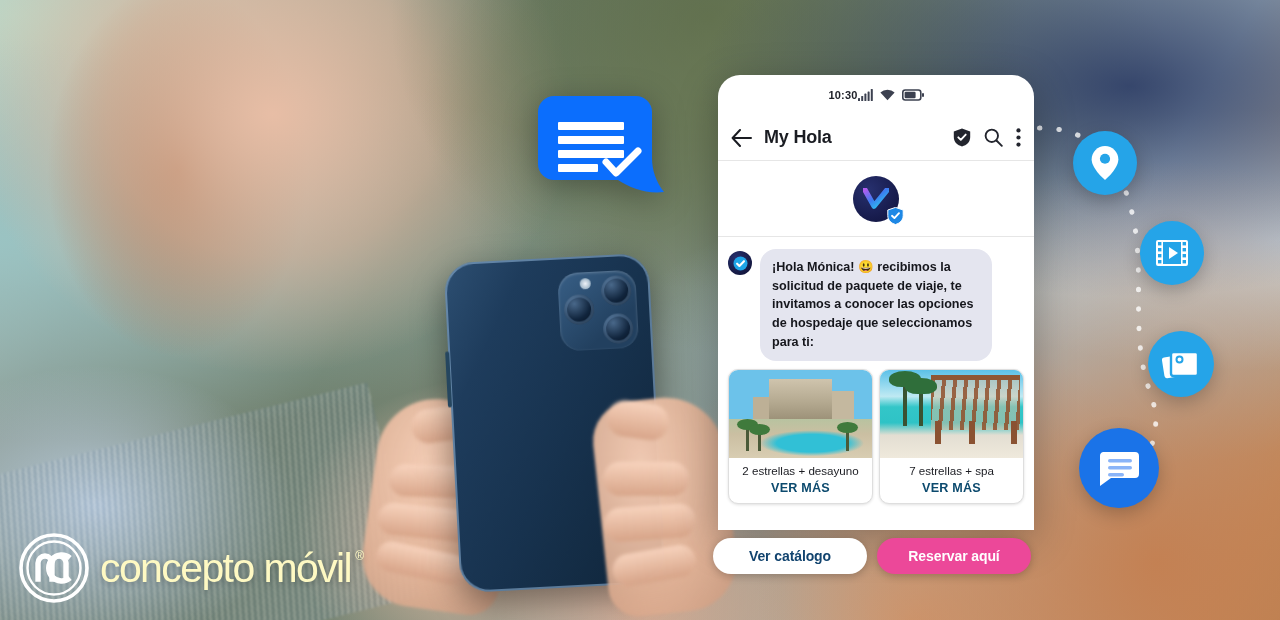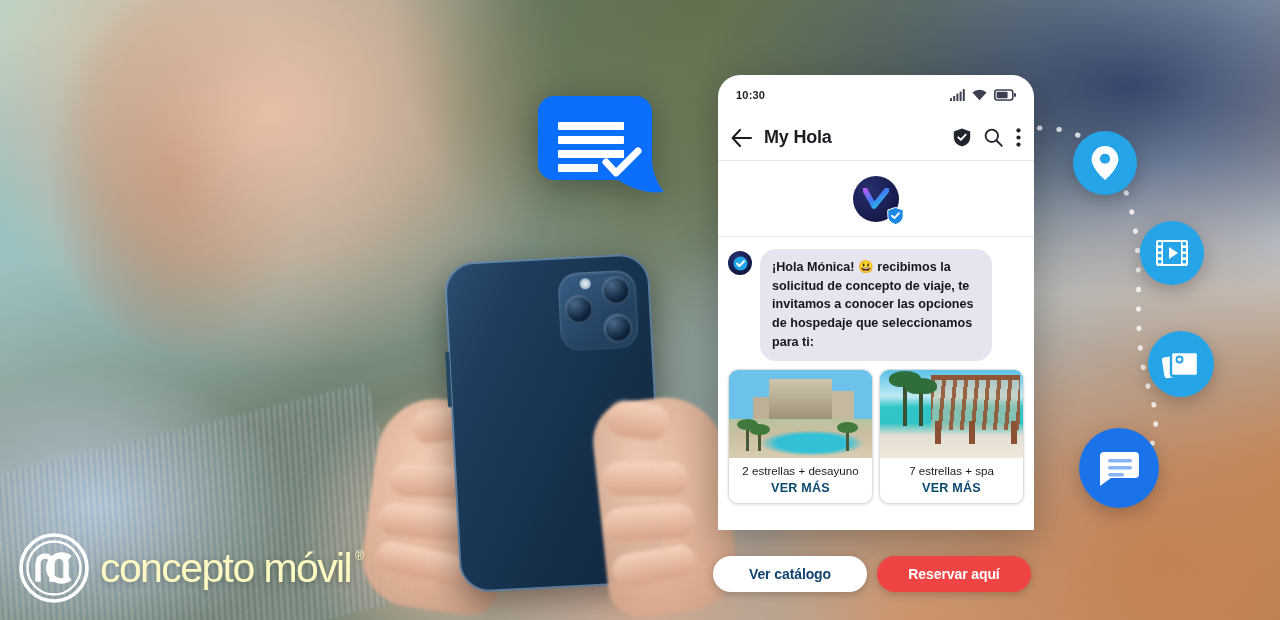--- a/index.html
+++ b/index.html
@@ -149,21 +149,21 @@
     background: #ffffff;
     border-radius: 22px 22px 0 0;
     overflow: hidden;
     box-shadow: 0 10px 40px rgba(0,0,0,0.28);
   }
   .statusbar {
     height: 40px;
     display: flex;
     align-items: center;
     padding: 0 18px;
-    justify-content: space-between;
+    justify-content: center;
   }
   .status-time { font-size: 11px; font-weight: bold; color: #20222a; letter-spacing: 0.2px; }
   .status-right { display: flex; align-items: center; gap: 7px; }
 
   .appbar {
     height: 46px;
     display: flex;
     align-items: center;
     padding: 0 13px;
     gap: 12px;
@@ -301,40 +301,40 @@
   .card-body {
     padding: 6px 4px 8px 4px;
     text-align: center;
   }
   .card-label { font-size: 11.6px; color: #1b1c22; line-height: 1.25; }
   .card-cta   { font-size: 12.6px; font-weight: bold; color: #0c4a6e; margin-top: 2px; letter-spacing: 0.2px; }
 
   
   .cta-row {
     position: absolute;
-    left: 718px; top: 556px;
+    left: 718px; top: 538px;
     width: 308px;
     display: flex;
     gap: 10px;
     justify-content: center;
   }
   .btn {
     border: none;
     border-radius: 20px;
     height: 36px;
     padding: 0 22px;
     font-size: 14px;
     font-weight: bold;
     font-family: "Liberation Sans", sans-serif;
     cursor: pointer;
     letter-spacing: -0.1px;
     box-shadow: 0 2px 8px rgba(0,0,0,0.22);
   }
   .btn-outline { background: #ffffff; color: #12446f; min-width: 154px; }
-  .btn-solid   { background: #ef4444; color: #ffffff; min-width: 154px; }
+  .btn-solid   { background: #ec4899; color: #ffffff; min-width: 154px; }
 
   
   .logo {
     position: absolute;
     left: 18px; bottom: 16px;
     display: flex;
     align-items: center;
     gap: 10px;
   }
   .logo-mark { width: 72px; height: 72px; }
@@ -515,21 +515,21 @@
     </div>
 
     <div class="thread">
       <div class="msg-row">
         <div class="avatar-sm">
           <svg width="15" height="15" viewBox="0 0 15 15">
             <circle cx="7.5" cy="7.5" r="7" fill="#1ea5e8"></circle>
             <path d="M4.1 7.7 L6.4 10 L11 5.2" fill="none" stroke="#fff" stroke-width="2.1" stroke-linecap="round" stroke-linejoin="round"></path>
           </svg>
         </div>
-        <div class="bubble">¡Hola Mónica! 😃  recibimos la solicitud de concepto de viaje,  te invitamos a conocer las opciones de hospedaje que seleccionamos para ti:</div>
+        <div class="bubble">¡Hola Mónica! 😃  recibimos la solicitud de paquete de viaje,  te invitamos a conocer las opciones de hospedaje que seleccionamos para ti:</div>
       </div>
     </div>
 
     <div class="cards">
       <div class="card">
         <div class="card-img">
           <div class="img-resort"></div>
           <div class="palm" style="left:12%"></div>
           <div class="palm" style="left:20%; height:24%"></div>
           <div class="palm" style="left:82%; height:26%"></div>

